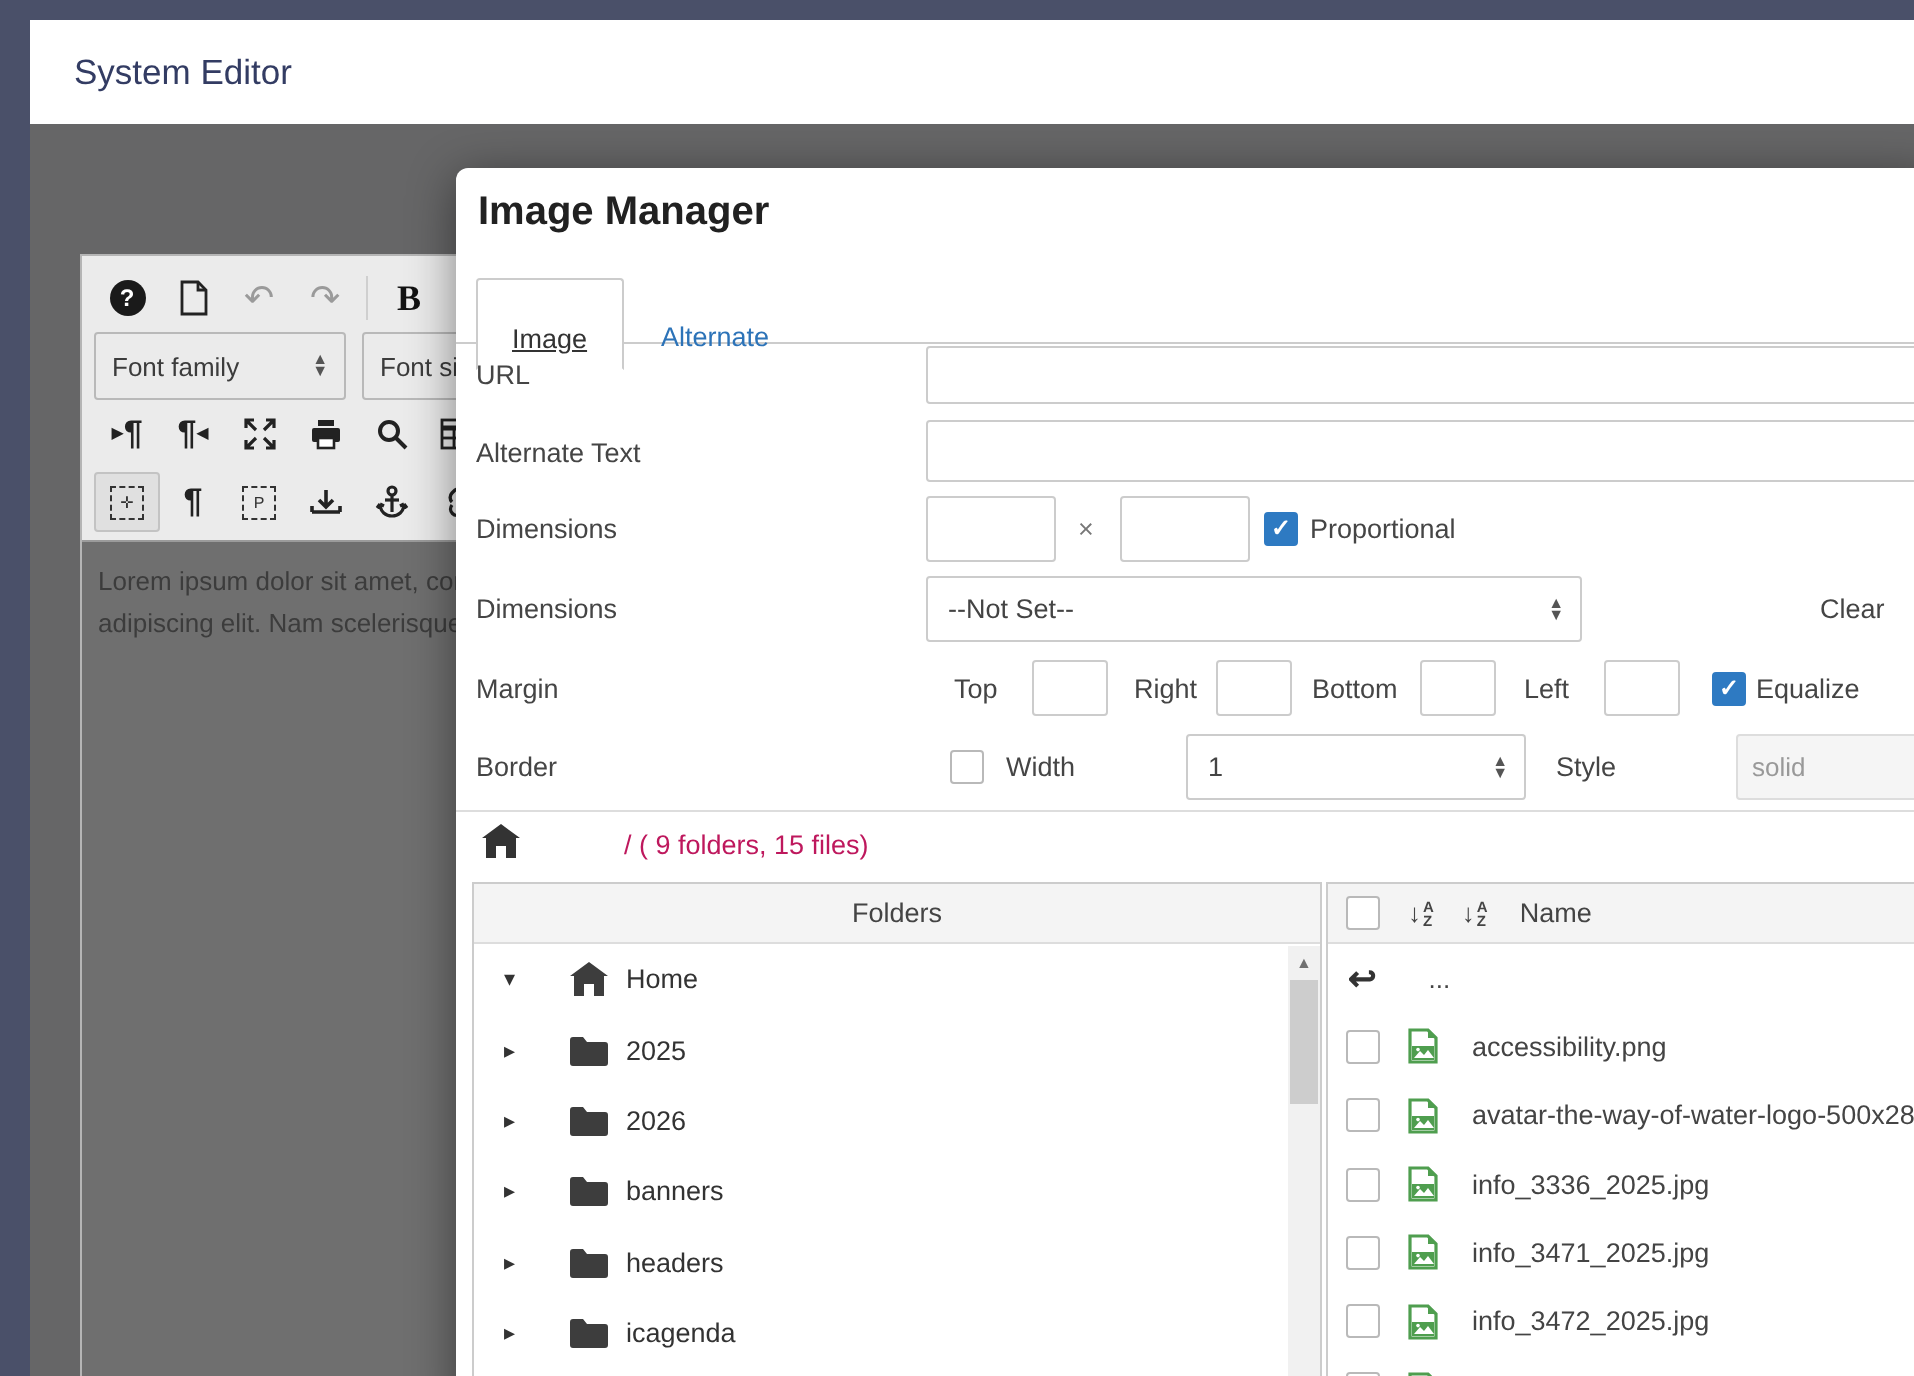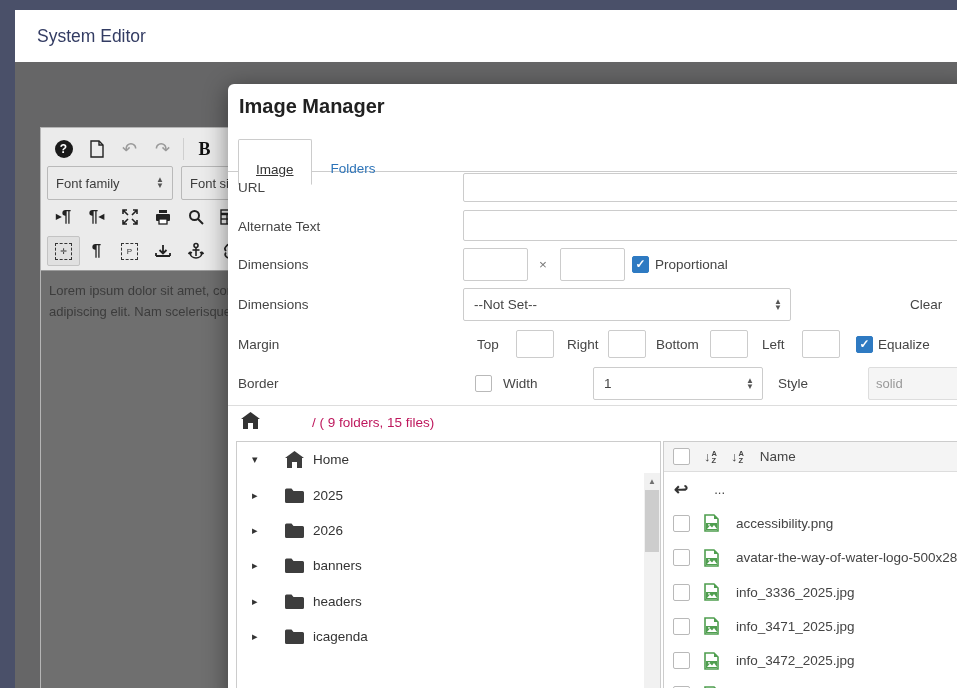--- a/index.html
+++ b/index.html
@@ -226,21 +226,21 @@
     <p>Lorem ipsum dolor sit amet, con</p>
     <p>adipiscing elit. Nam scelerisque f</p>
   </div>
 </div>
 
 <div class="modal">
   <div class="dlg-title">Image Manager</div>
 
   <div class="tabs">
     <span class="tab active">Image</span>
-    <span class="tab inactive">Folders</span>
+    <span class="tab inactive">Alternate</span>
   </div>
 
   <span class="flabel" style="top:96px">URL</span>
   <input class="tinput" style="left: 235px; top: 89px; width: 520px; height: 29px;" value="">
 
   <span class="flabel" style="top:135px">Alternate Text</span>
   <input class="tinput" style="left: 235px; top: 126px; width: 520px; height: 31px;" value="">
 
   <span class="flabel" style="top:173px">Dimensions</span>
   <input class="tinput" style="left: 235px; top: 164px; width: 65px; height: 33px;" value="">
@@ -285,20 +285,23 @@
   <input class="tinput" style="left: 640px; top: 283px; width: 140px; height: 33px;" disabled="" value="solid">
 
   <div class="divider"></div>
 
   <svg class="home-svg" width="19" height="17" viewBox="0 0 19 17">
       <path d="M9.5 0 L0 7 L2 7 L2 17 L7 17 L7 11 L12 11 L12 17 L17 17 L17 7 L19 7 Z" fill="#333"></path>
     </svg>
   <span class="crumb-text">/ ( 9 folders, 15 files)</span>
 
   <div class="panel folders-panel">
+    <div class="panel-hd">
+      <span>Folders</span>
+    </div>
     <div class="tree">
   <div class="tree-row">
     <span class="tree-caret">▾</span>
     <span class="tree-ico">
       <svg width="19" height="17" viewBox="0 0 19 17">
               <path d="M9.5 0 L0 7 L2 7 L2 17 L7 17 L7 11 L12 11 L12 17 L17 17 L17 7 L19 7 Z" fill="#3d3d3d"></path>
             </svg>
 
     </span>
     <span class="tree-label">Home</span>

